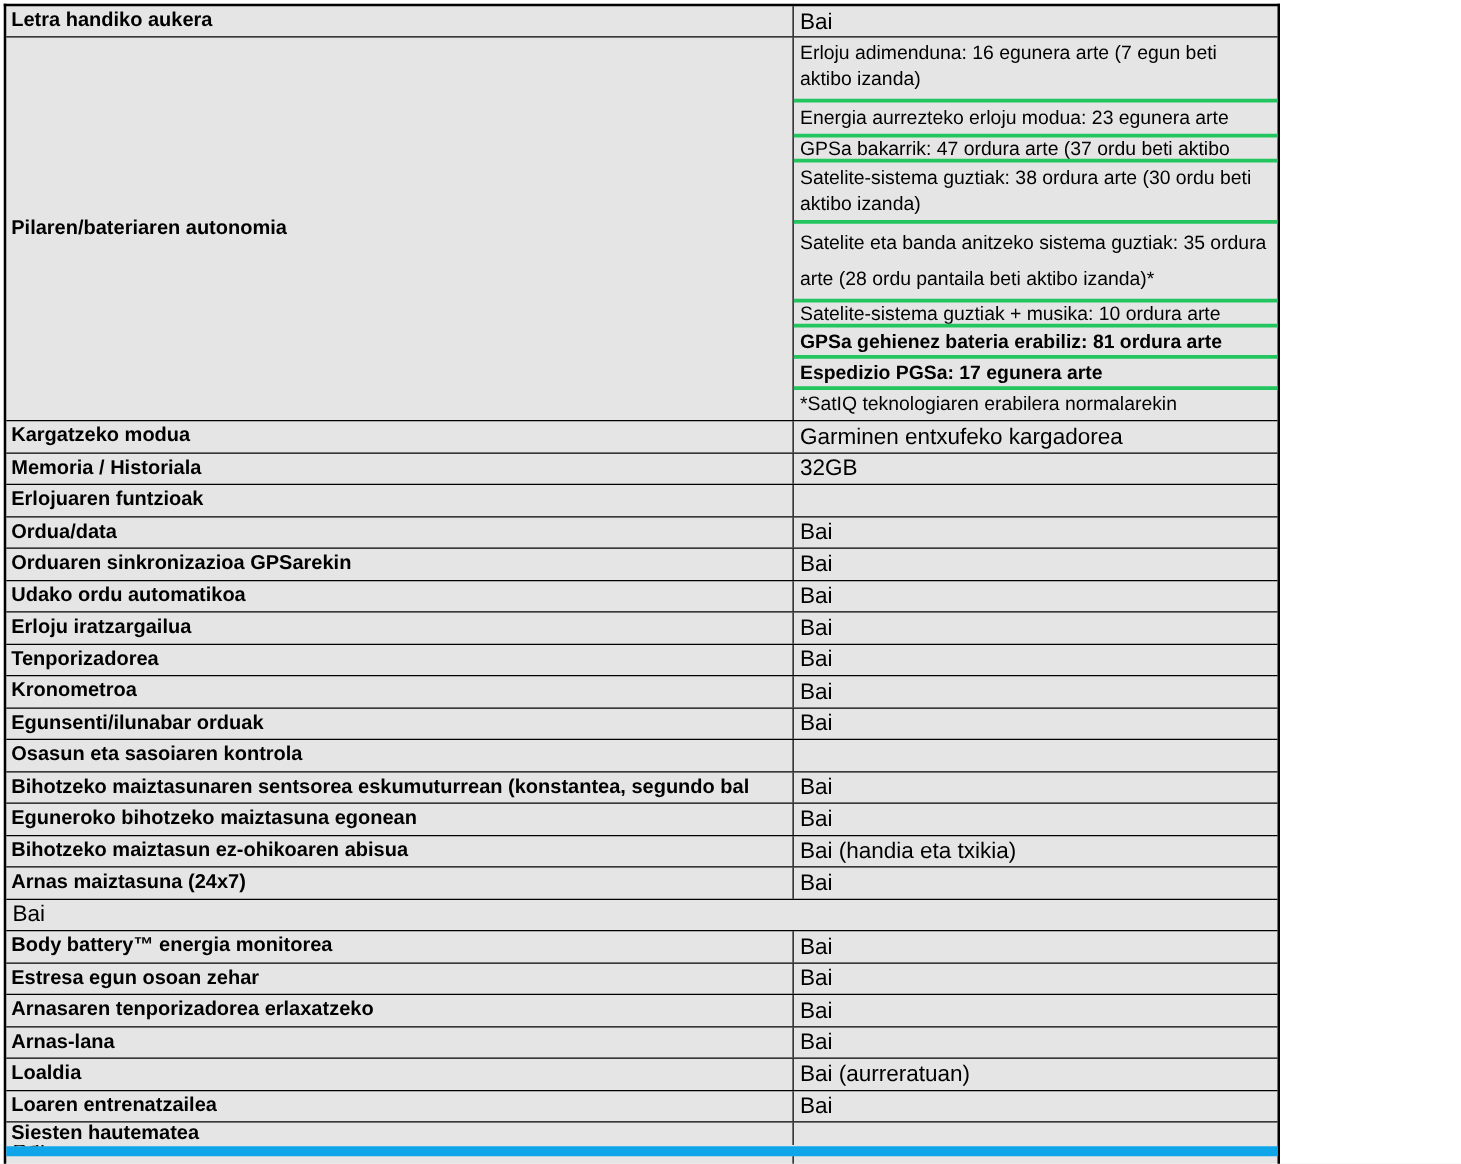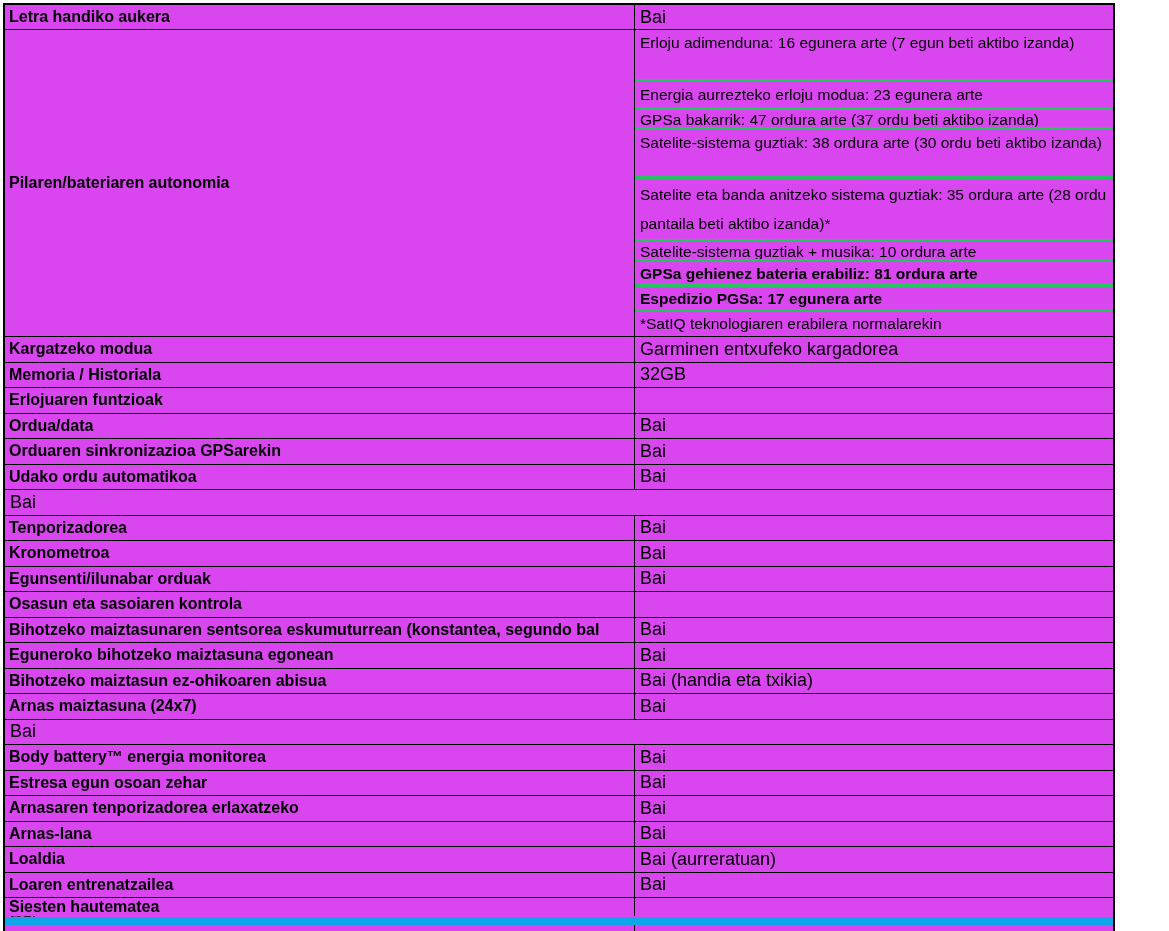--- a/index.html
+++ b/index.html
@@ -5,23 +5,23 @@
 <style>
   * { box-sizing: border-box; }
   html, body { margin: 0; padding: 0; }
   body {
     width: 1169px; height: 931px;
     background: #ffffff; color: #000000;
     font-family: "Liberation Sans", sans-serif;
     overflow: hidden; position: relative;
   }
   .tbl {
-    position: absolute; left: 3px; top: 3px; width: 1112px;
+    position: absolute; left: 3px; top: 3px; width: 1021px;
     border: 2px solid #000; border-bottom: 0;
-    background: #d946ef;
+    background: #e5e5e5;
   }
   .row { display: flex; border-bottom: 1px solid #000; height: 25.5px; }
   .row.r1 { height: 25px; }
   .lc {
     width: 630px; border-right: 1px solid #000;
     padding-left: 4px; font-weight: bold; font-size: 16px;
     display: flex; align-items: center;
     white-space: nowrap; overflow: hidden;
   }
   .vc {
@@ -90,20 +90,21 @@
   </div>
   <div class="row">
     <div class="lc">Orduaren sinkronizazioa GPSarekin</div>
     <div class="vc">Bai</div>
   </div>
   <div class="row">
     <div class="lc">Udako ordu automatikoa</div>
     <div class="vc">Bai</div>
   </div>
   <div class="row">
+    <div class="lc">Erloju iratzargailua</div>
     <div class="vc">Bai</div>
   </div>
   <div class="row">
     <div class="lc">Tenporizadorea</div>
     <div class="vc">Bai</div>
   </div>
   <div class="row">
     <div class="lc">Kronometroa</div>
     <div class="vc">Bai</div>
   </div>

